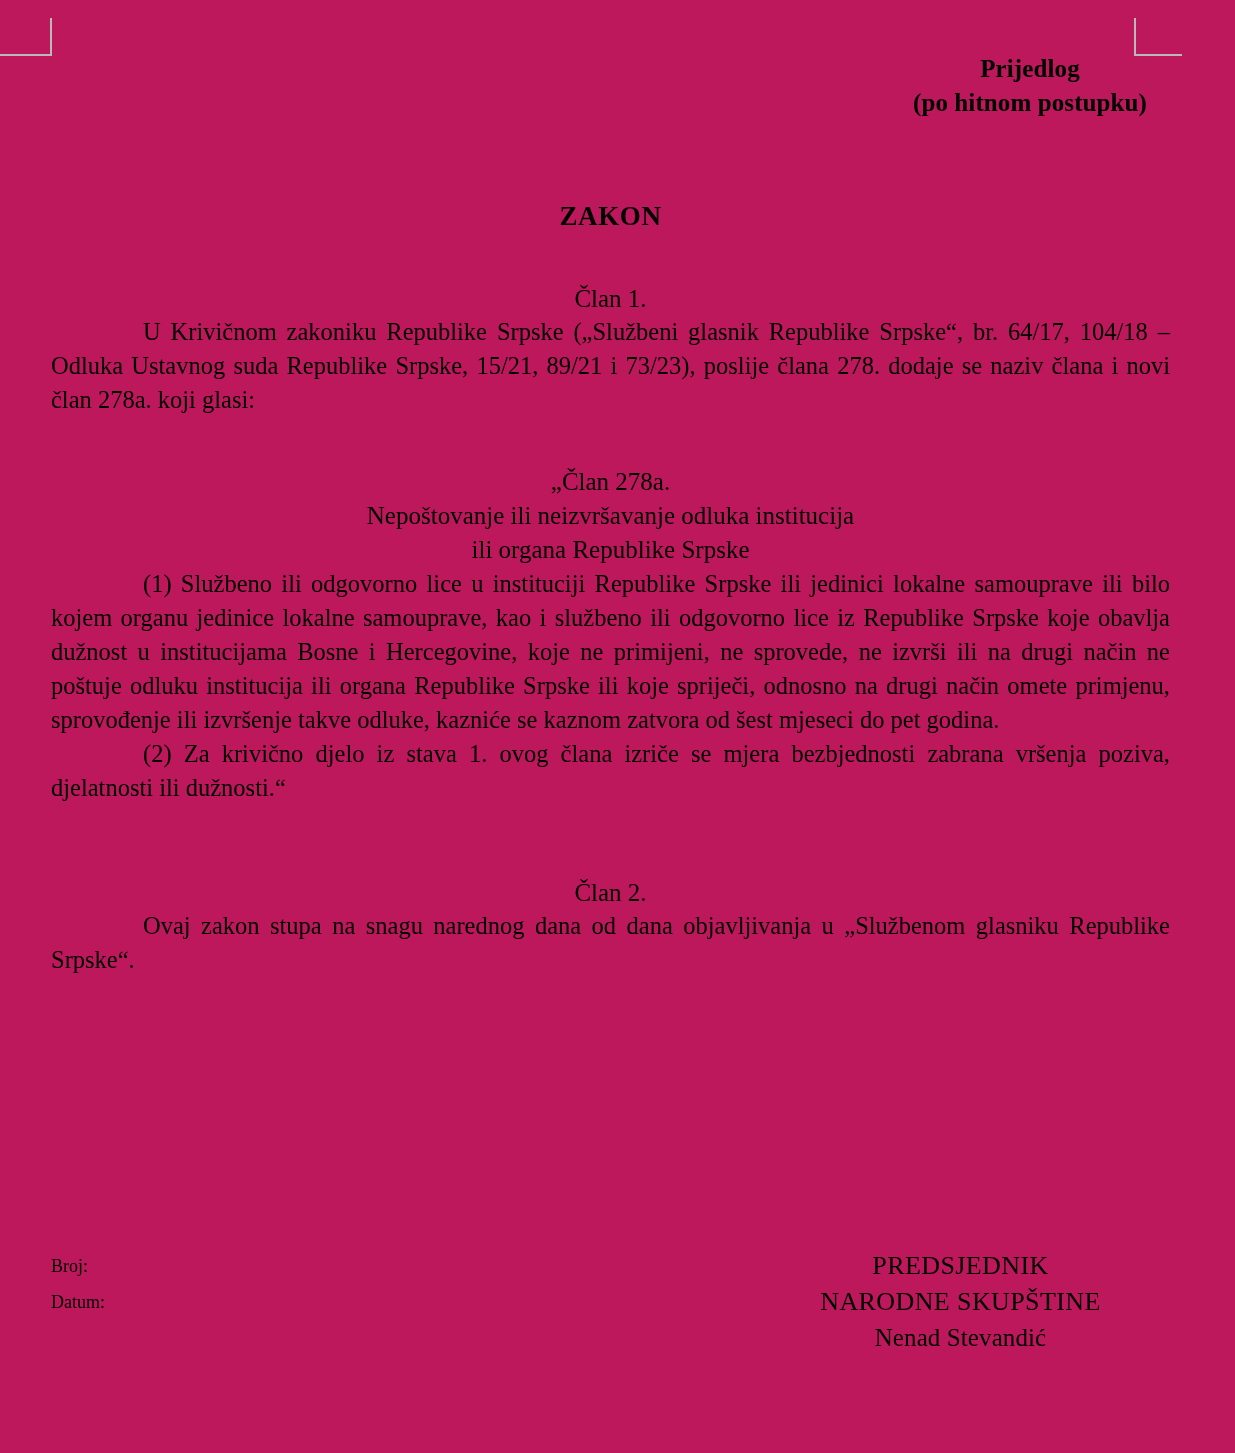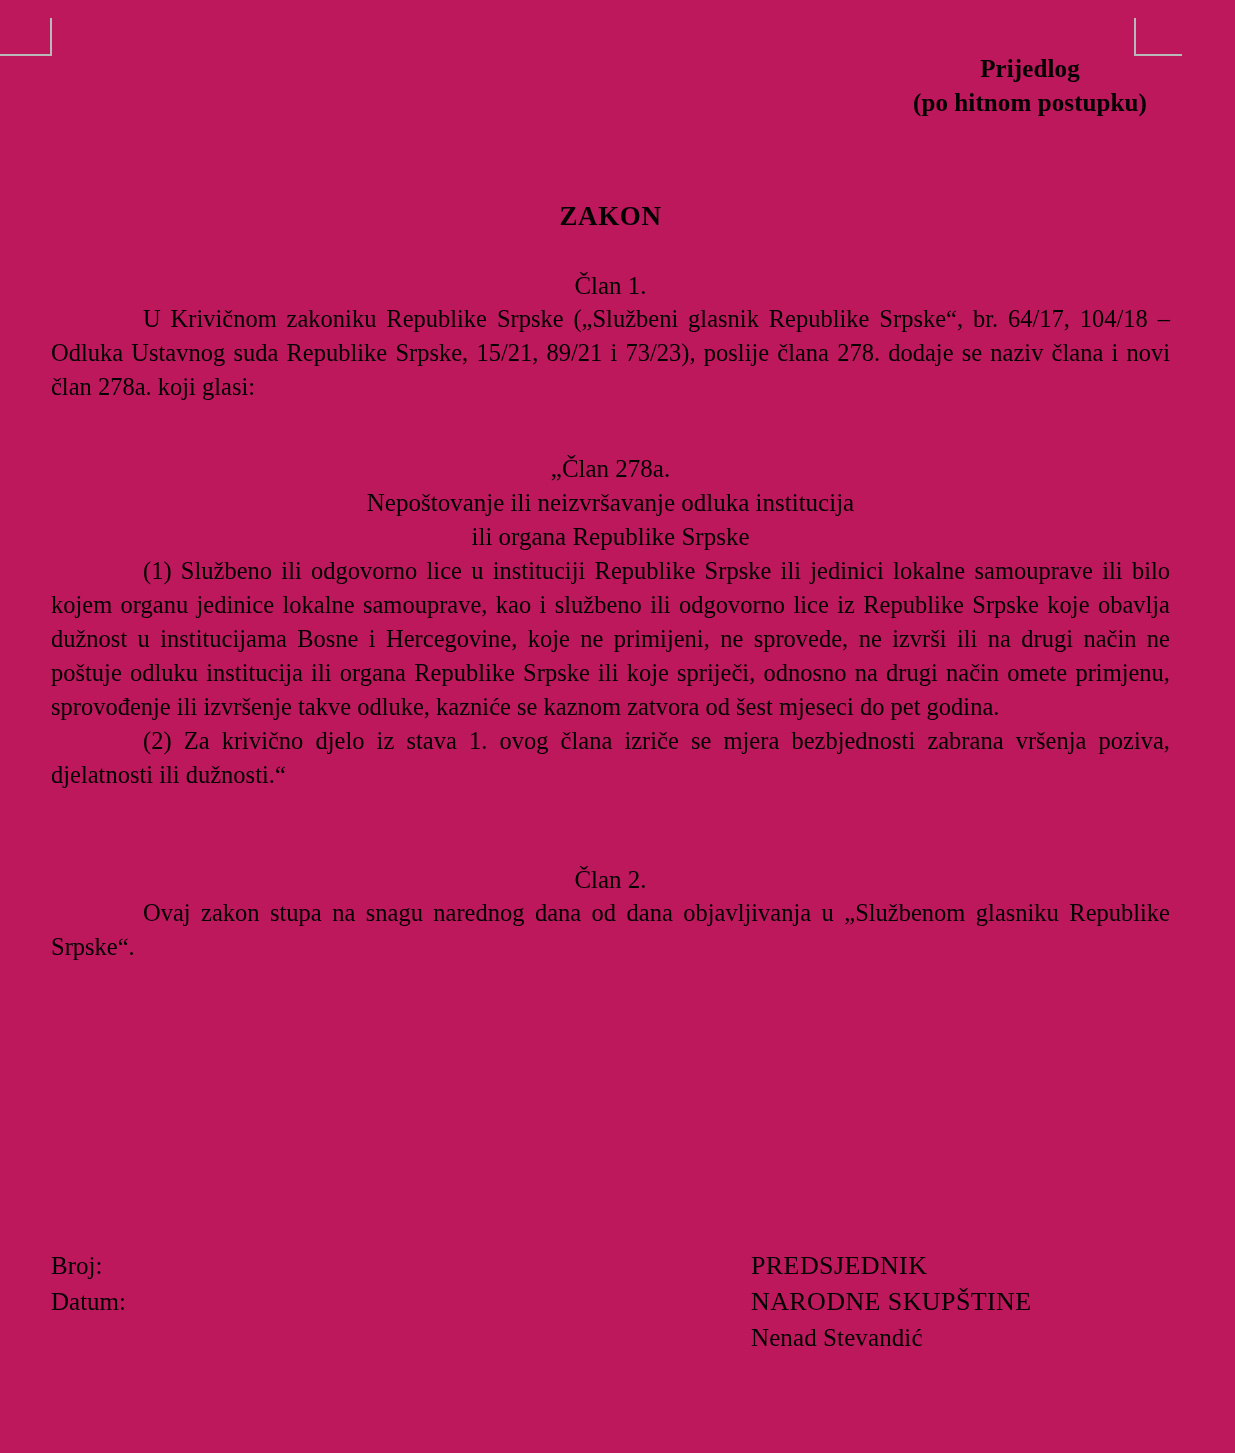--- a/index.html
+++ b/index.html
@@ -66,21 +66,21 @@
   .title-block {
     margin-top: 188px;
     text-align: center;
     font-weight: bold;
     line-height: 38px;
   }
   .title-main { font-size: 27px; letter-spacing: 0.6px; }
   .title-sub  { font-size: 28px; letter-spacing: 0.2px; }
 
   .article-label {
-    margin-top: 35px;
+    margin-top: 48px;
     text-align: center;
     font-size: 25px;
     line-height: 32px;
   }
 
   p.body {
     margin: 0;
     font-size: 24.5px;
     line-height: 34px;
     text-align: justify;
@@ -108,29 +108,30 @@
     position: absolute;
     left: 51px;
     top: 1248px;
     width: 1119px;
     height: 150px;
   }
   .footer-left {
     position: absolute;
     left: 0;
     top: 0;
-    font-size: 25px;
+    font-size: 18px;
     line-height: 36px;
     text-align: left;
   }
   .footer-right {
     position: absolute;
     left: 700px;
     top: 0;
     width: 419px;
+    text-align: center;
     font-size: 26px;
     line-height: 36px;
   }
   .footer-right .role1,
   .footer-right .role2 { letter-spacing: 0.4px; }
   .footer-right .person {
     font-size: 25px;
     letter-spacing: 0.1px;
   }
 </style>

